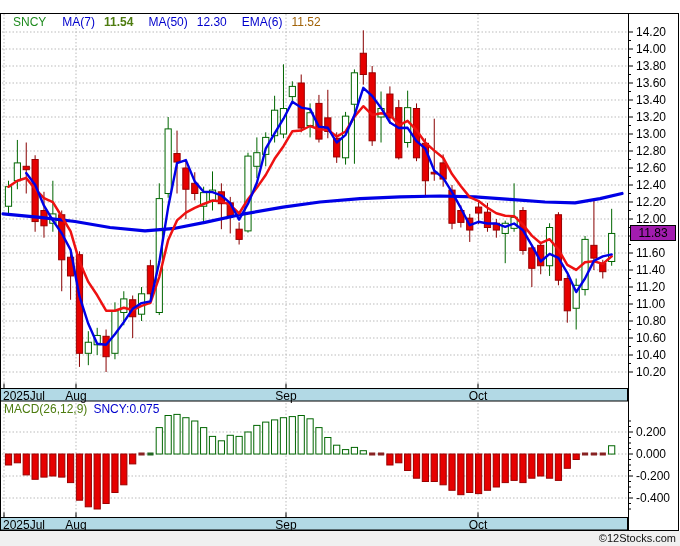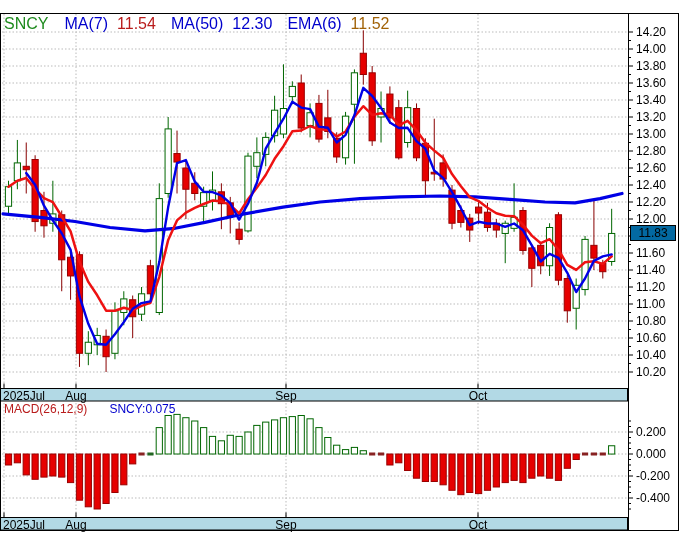--- a/index.html
+++ b/index.html
@@ -1,25 +1,25 @@
 <!DOCTYPE html>
 <html><head>
 <meta charset="utf-8">
 <style>
   html,body{margin:0;padding:0;background:#fff;}
   .stage{position:relative;width:680px;height:546px;background:#fff;overflow:hidden;
          font-family:"Liberation Sans","DejaVu Sans",sans-serif;}
   .title{position:absolute;left:4px;top:0px;font-size:13px;font-weight:bold;color:#000;}
   svg{position:absolute;left:0;top:0;}
-  .legend{position:absolute;left:4px;top:15px;font-size:16px;display:flex;align-items:center;white-space:nowrap;}
+  .legend{position:absolute;left:13px;top:15px;font-size:12px;display:flex;align-items:center;white-space:nowrap;}
   .legend .sym{font-weight:normal;margin-right:16px;}
   .legend .lbl{margin-right:9px;}
   .legend .val{margin-right:15px;}
   .macdhdr{position:absolute;left:4px;top:402px;font-size:12px;display:flex;white-space:nowrap;}
-  .macdhdr .params{color:#b91c1c;margin-right:22px;}
+  .macdhdr .params{color:#4d7c0f;margin-right:6px;}
   .badge{position:absolute;left:630px;top:225px;width:44px;height:14px;border:1px solid #000;
          font-size:12px;line-height:14px;text-align:center;color:#000;}
   .footer{position:absolute;left:0;top:531px;width:680px;height:15px;}
   .footer span{position:absolute;right:4px;top:1px;font-size:11px;color:#111;}
 </style>
 </head>
 <body>
 
 <div class="stage">
   <div class="title">(SNCY)</div>
@@ -380,27 +380,30 @@
         <line x1="628" y1="498.0" x2="633" y2="498.0" stroke="#000" stroke-width="1"></line>
         <text x="636" y="502.0" font-size="12" fill="#000000">-0.400</text>
         <line x1="628" y1="503.5" x2="631" y2="503.5" stroke="#000" stroke-width="1"></line>
         <line x1="628" y1="509.0" x2="631" y2="509.0" stroke="#000" stroke-width="1"></line>
       </g>
     </svg>
 
   <div class="legend">
     <span class="sym" style="color: rgb(31, 139, 31);">SNCY</span>
     <span class="lbl" style="color: rgb(0, 0, 204);">MA(7)</span>
-    <span class="val" style="color: #b91c1c;">11.54</span>
+    <span class="val" style="color: #4d7c0f; font-weight: bold;">11.54</span>
     <span class="lbl" style="color: rgb(0, 0, 204); text-align: right;">MA(50)</span>
     <span class="val" style="color: rgb(0, 0, 204);">12.30</span>
     <span class="lbl" style="color: rgb(0, 0, 204);">EMA(6)</span>
     <span class="val" style="color: #a16207;">11.52</span>
   </div>
 
   <div class="macdhdr">
     <span class="params">MACD(26,12,9)</span>
     <span class="mval" style="color: rgb(0, 0, 204);">SNCY:0.075</span>
   </div>
 
-  <div class="badge" style="background: #0369a1;">11.83</div>
-
+  <div class="badge" style="background: #a21caf;">11.83</div>
+
+  <div class="footer" style="background: rgb(240, 240, 240);">
+    <span>©12Stocks.com</span>
+  </div>
 </div>
 
 </body></html>

